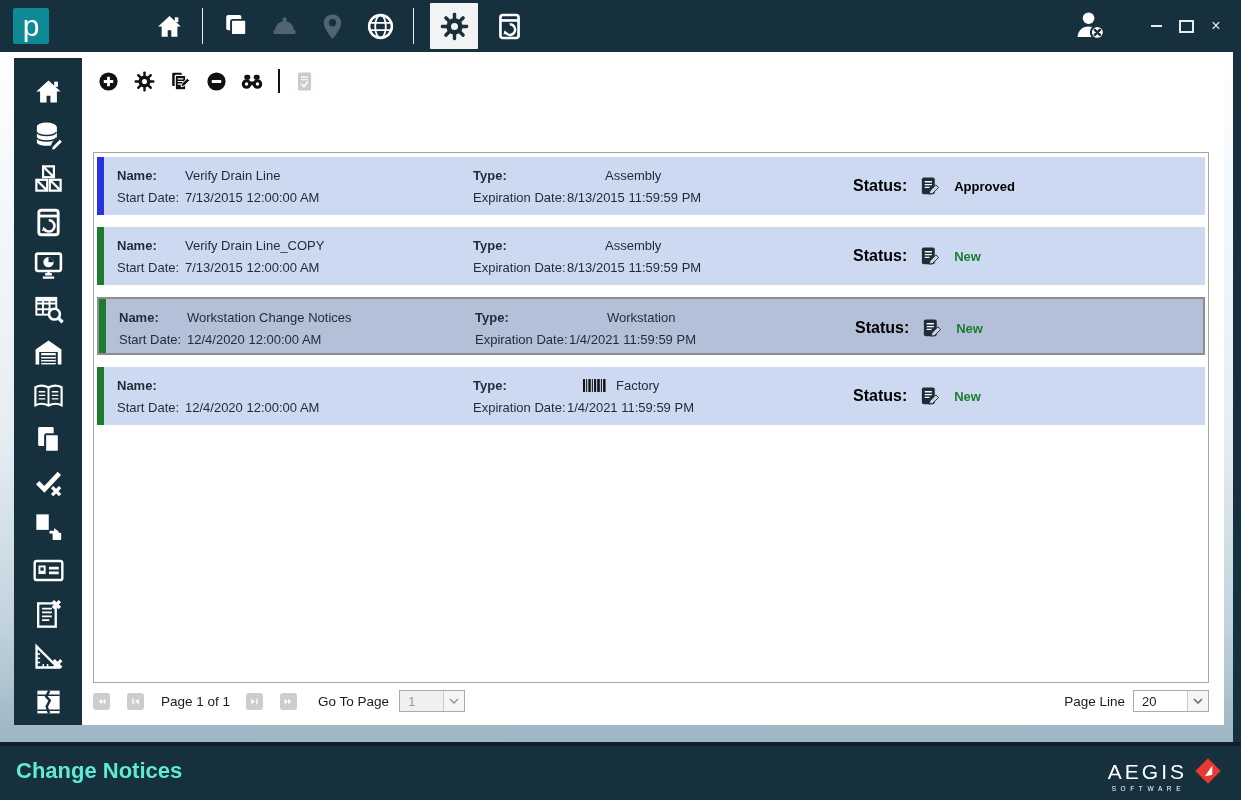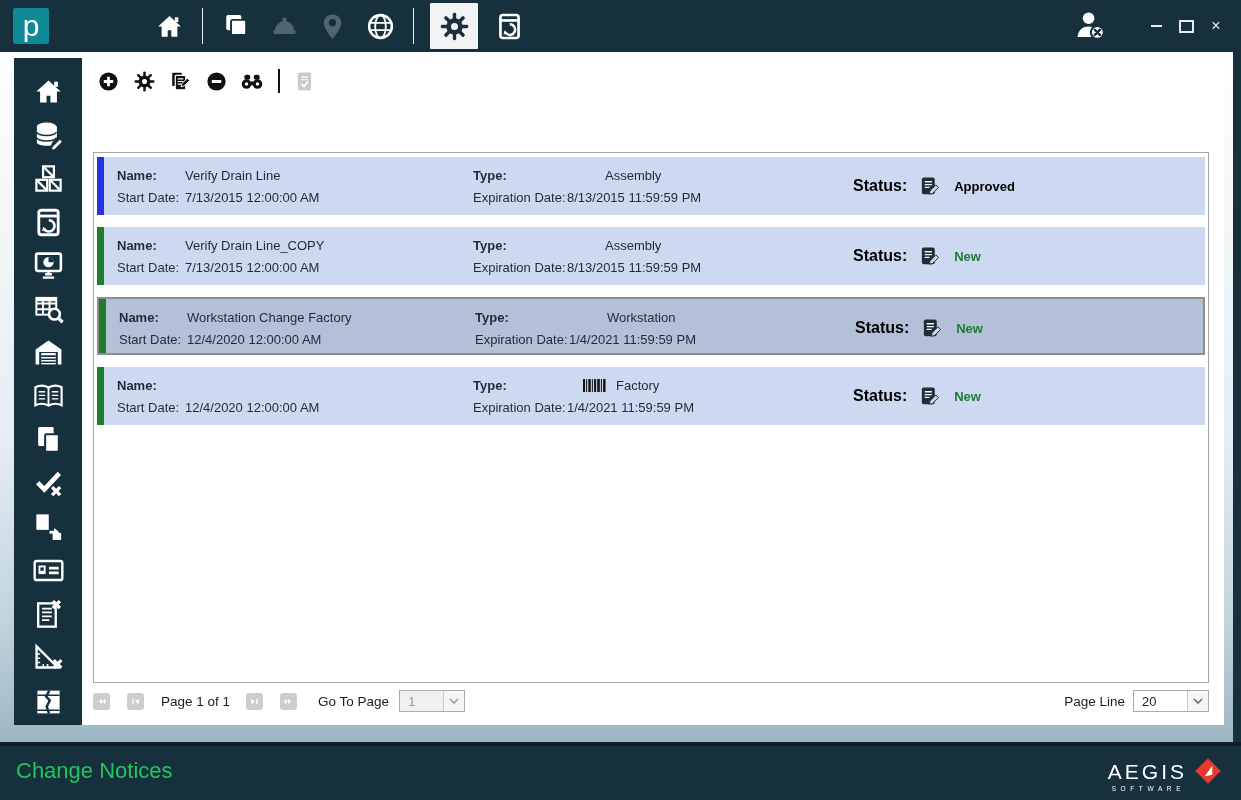--- a/index.html
+++ b/index.html
@@ -73,21 +73,21 @@
   .pg-text{margin:0 16px 0 0;}
   .goto-label{margin:0 10px 0 4px;}
   .combo{height:22px;border:1px solid #ababab;background:#fff;display:flex;align-items:center;box-sizing:border-box;}
   .combo.disabled{background:#f0f0f0;color:#9a9a9a;}
   .combo .cval{padding:0 8px;font-size:13px;min-width:26px;}
   .combo .carr{width:20px;height:100%;border-left:1px solid #c9c9c9;display:flex;align-items:center;justify-content:center;background:#f5f5f5;}
   .pagebar-right{display:flex;align-items:center;}
   .psize-label{margin-right:8px;}
   
   .footer{position:absolute;left:0;top:742px;width:1241px;height:58px;background:var(--c-topbar);border-top:4px solid #101f29;box-sizing:border-box;}
-  .footer-title{position:absolute;left:16px;top:12px;color:#22c55e;font-size:22px;font-weight:400;}
+  .footer-title{position:absolute;left:16px;top:12px;color:#5eead4;font-size:22px;font-weight:700;}
   .aegis{position:absolute;right:16px;top:8px;display:flex;align-items:flex-end;}
   .aegis-txt{display:flex;flex-direction:column;align-items:center;margin-right:4px;}
   .aegis-name{color:#fff;font-size:21px;font-weight:400;letter-spacing:3px;line-height:21px;}
   .aegis-sub{color:#fff;font-size:6.5px;letter-spacing:4.6px;margin-top:3px;text-indent:2px;}
   .aegis-mark svg{width:34px;height:34px;}
 </style>
 </head>
 <body style="--c-topbar: #16303d; --c-sidebar: #16303d; --c-teal: #0e8a96; --c-rowbg: #ccd9f1; --c-rowsel: #b3c0d8; --c-rowselborder: #8e8e8e; --c-listborder: #a5a5a5; --c-heading: #3f4b55; --c-label: #1c2c38;">
 
 <div class="topbar">
@@ -413,21 +413,21 @@
       </div>
     </div>
   </div>
 
   <div class="notice-row selected">
     <div class="accent" style="background: rgb(31, 124, 45);"></div>
     <div class="row-body">
       <div class="colgrp col-name">
         <div class="line">
                 <span class="lbl b">Name:</span>
-                <span class="val">Workstation Change Factory</span>
+                <span class="val">Workstation Change Notices</span>
               </div>
         <div class="line">
                 <span class="lbl">Start Date:</span>
                 <span class="val">12/4/2020 12:00:00 AM</span>
               </div>
       </div>
       <div class="colgrp col-type">
         <div class="line">
                 <span class="lbl b">Type:</span>
                 <span class="type-wrap">

